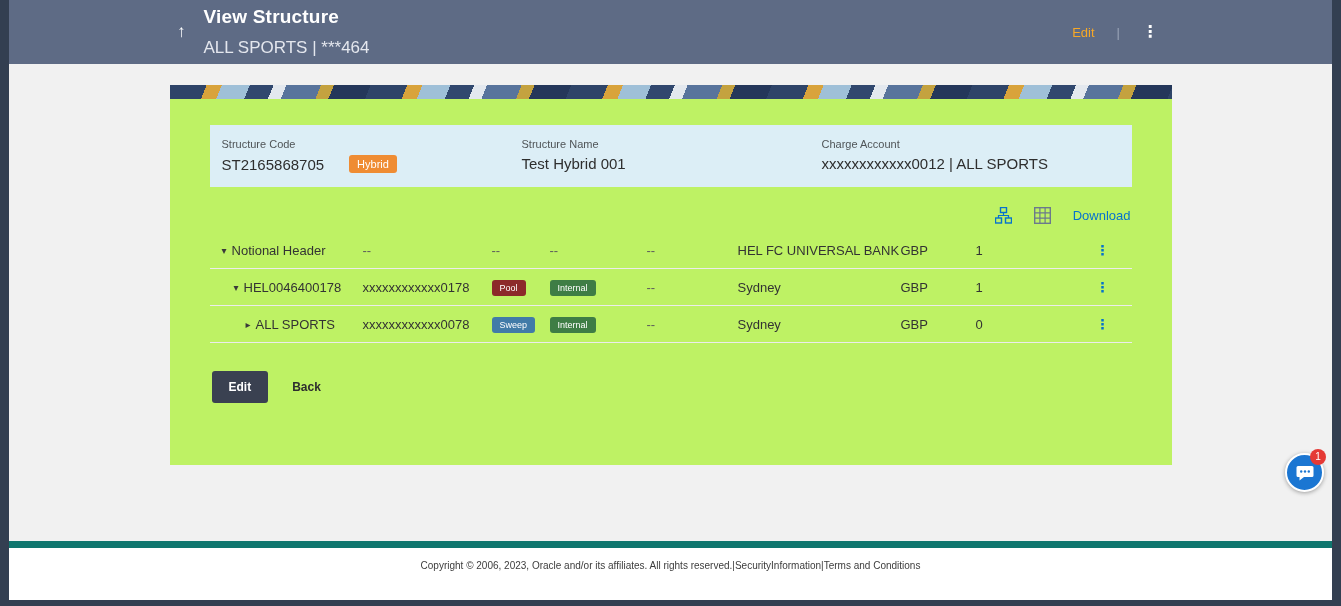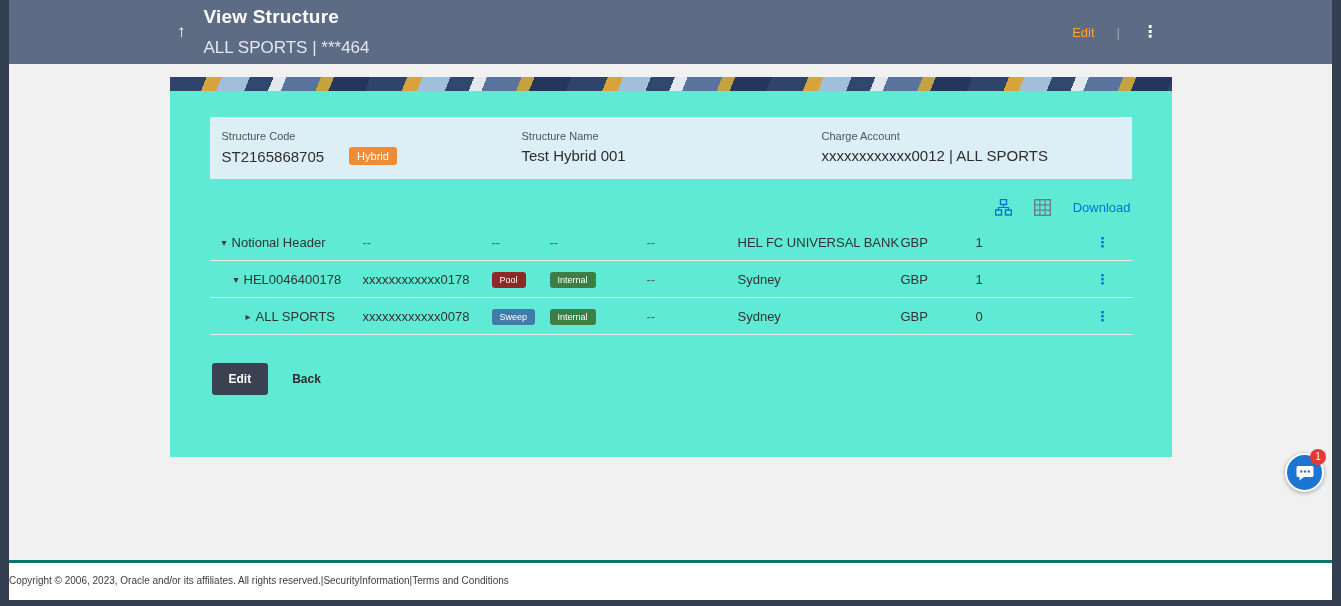--- a/index.html
+++ b/index.html
@@ -39,22 +39,22 @@
   .page-title { font-size: 19px; font-weight: bold; letter-spacing: .2px; }
   .page-subtitle { font-size: 17px; color: #e4e7ee; }
   .header-right { margin-left: auto; display: flex; align-items: center; gap: 22px; margin-right: 148px; }
   .header-edit { color: #f7a826; font-size: 13px; cursor: pointer; }
   .header-sep { color: #9aa4b8; font-size: 13px; }
   .header-kebab { color: #ffffff; font-size: 16px; font-weight: bold; cursor: pointer; line-height: 1; }
   
   .content { flex: 1 1 auto; padding-top: 5px; }
   .card {
     width: 1002px;
-    margin: 8px auto;
-    background: #5eead4;
+    margin: 16px auto;
+    background: #bef264;
     padding-bottom: 62px;
     min-height: 380px;
   }
   .banner {
     height: 14px;
     background:
       repeating-linear-gradient(112deg,
         #2e4468 0 34px, #d9a33b 34px 48px, #9fc0d8 48px 74px,
         #31486e 74px 96px, #e3e8ee 96px 108px, #58749c 108px 140px,
         #c4a23f 140px 152px, #24375a 152px 186px);
@@ -120,23 +120,23 @@
     font-family: inherit;
   }
   .btn-back {
     background: transparent; border: none; color: #2e2e2e;
     font-size: 12px; font-weight: bold; cursor: pointer; font-family: inherit;
   }
   
   .footer {
     flex: 0 0 auto;
     background: #ffffff;
-    border-top: 3px solid #0f766e;
-    padding: 12px 0 14px;
-    text-align: left;
+    border-top: 7px solid #0f766e;
+    padding: 12px 0 29px;
+    text-align: center;
     font-size: 10px;
     color: #3d3d3d;
   }
   .footer span { cursor: default; }
   .footer .flink { cursor: pointer; }
   
   .chat-fab {
     position: fixed;
     right: 17px;
     bottom: 114px;

